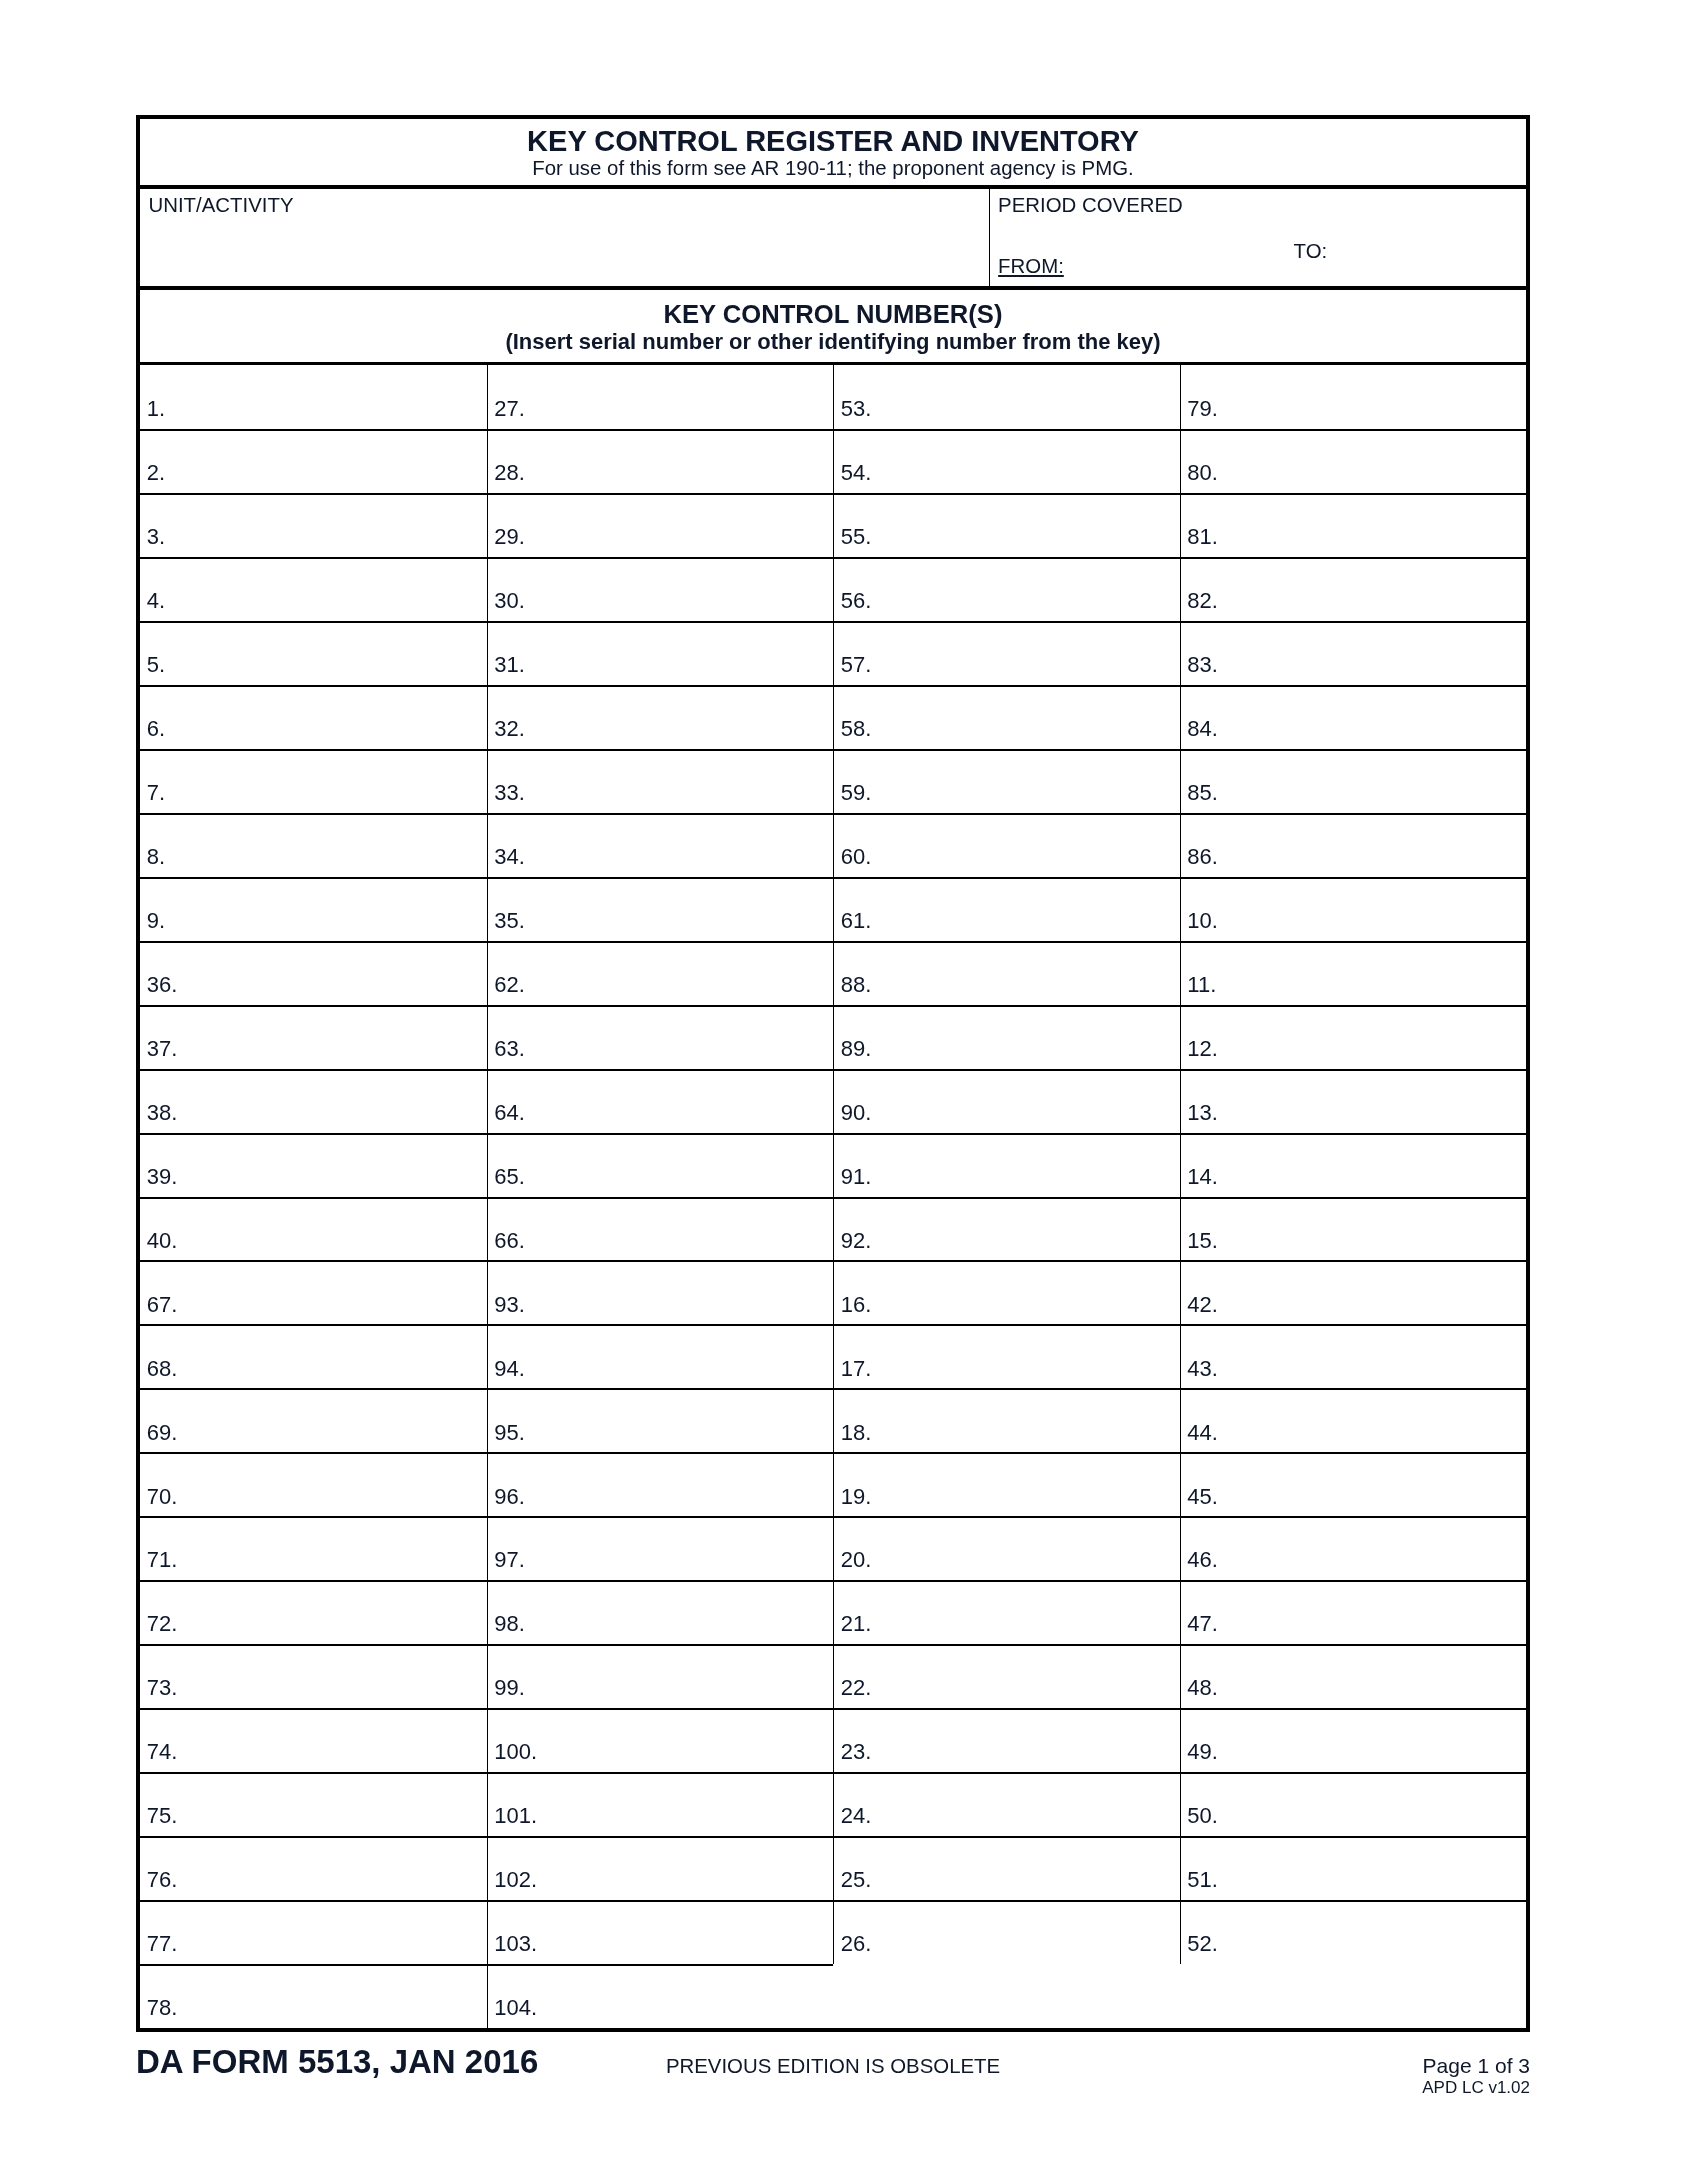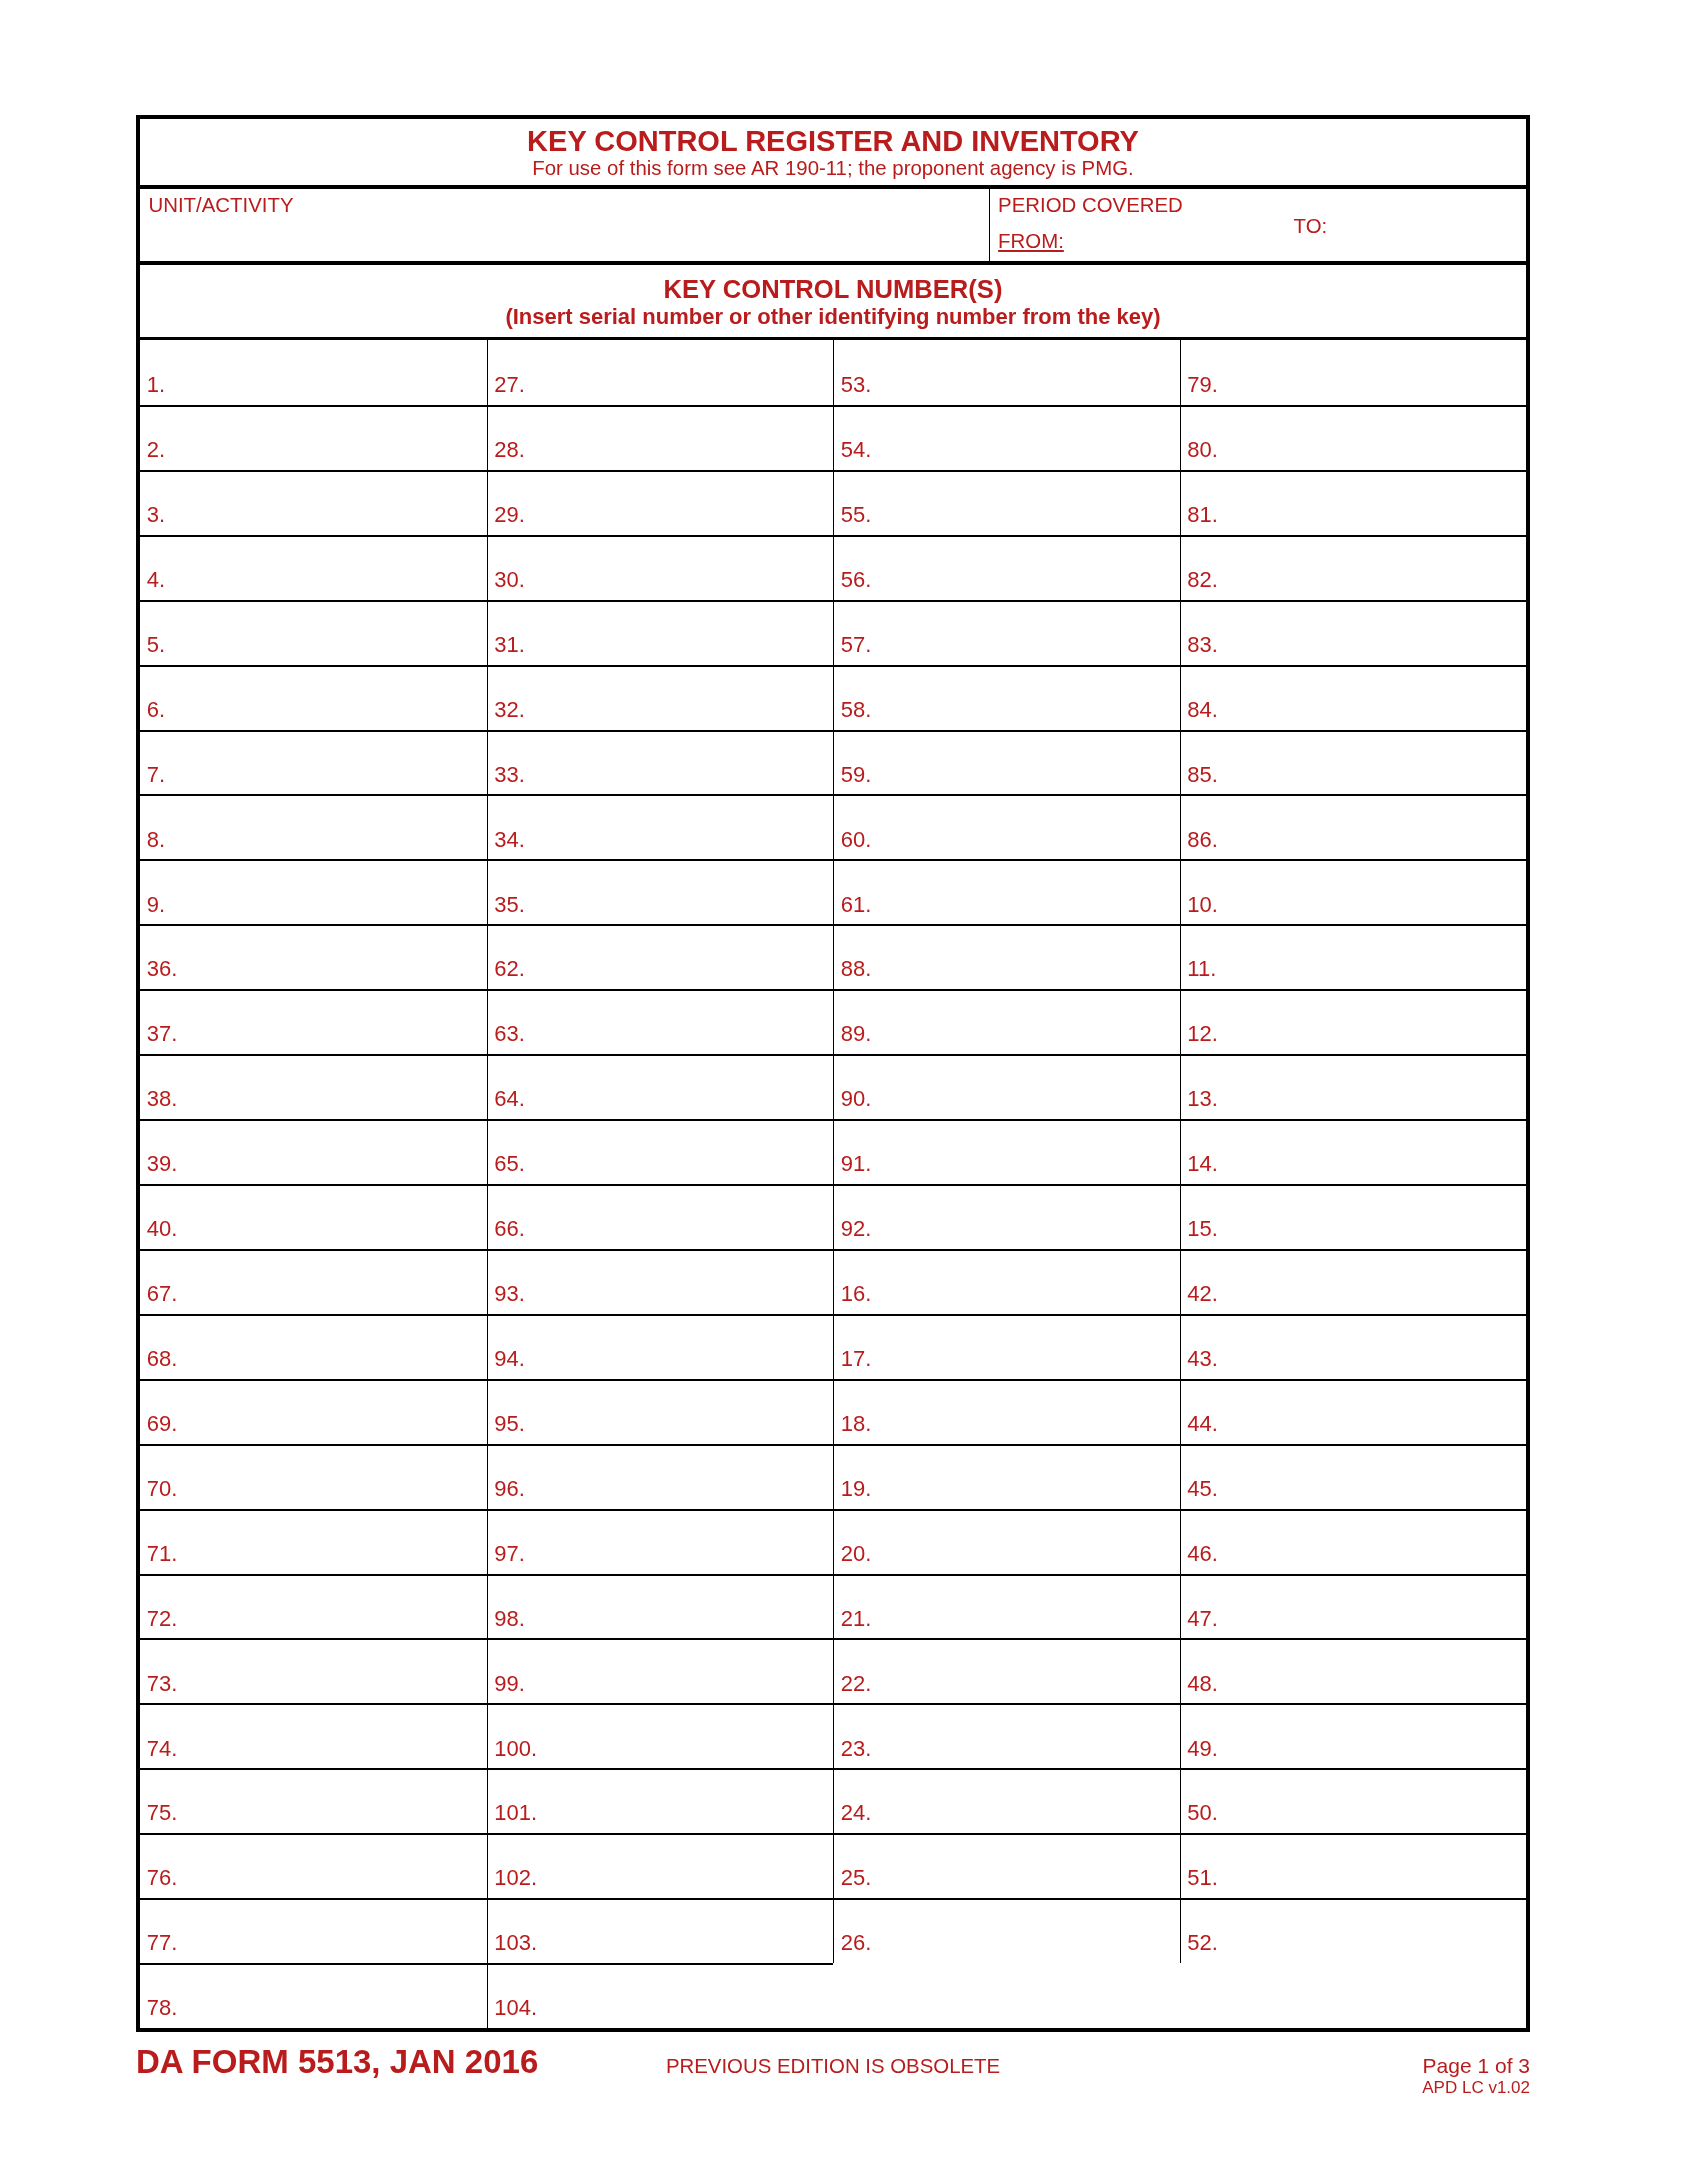--- a/index.html
+++ b/index.html
@@ -1,41 +1,41 @@
 <!DOCTYPE html>
 <html style="font-size:13.6px"><head>
 <meta charset="utf-8">
 <style>
   html, body { margin:0; padding:0; }
   .page {
     position:relative;
     width:1685px; height:2181px;
     background:#ffffff;
-    color:#b91c1c;
+    color:#0f172a;
     font-family:"Liberation Sans", sans-serif;
   }
   .form-box {
     position:absolute; left:136px; top:115px;
     width:1394px; height:1917px;
     border:4.3px solid #000;
     box-sizing:border-box;
     display:flex; flex-direction:column;
     background:#fff;
   }
   
   .title-block {
     height:70px; box-sizing:border-box;
     border-bottom:4.3px solid #000;
     text-align:center; padding-top:6px;
   }
   .form-title { font-size:29px; font-weight:bold; line-height:1.12; }
   .form-subtitle { font-size:20.4px; line-height:1.15; }
   
   .info-row {
-    height:76px; box-sizing:border-box;
+    height:101px; box-sizing:border-box;
     border-bottom:4.3px solid #000;
     display:flex;
   }
   .unit-cell {
     width:61.3%; box-sizing:border-box;
     border-right:1.7px solid #000;
     padding:5.1px 8.5px;
     font-size:20.4px;
   }
   .period-cell {

